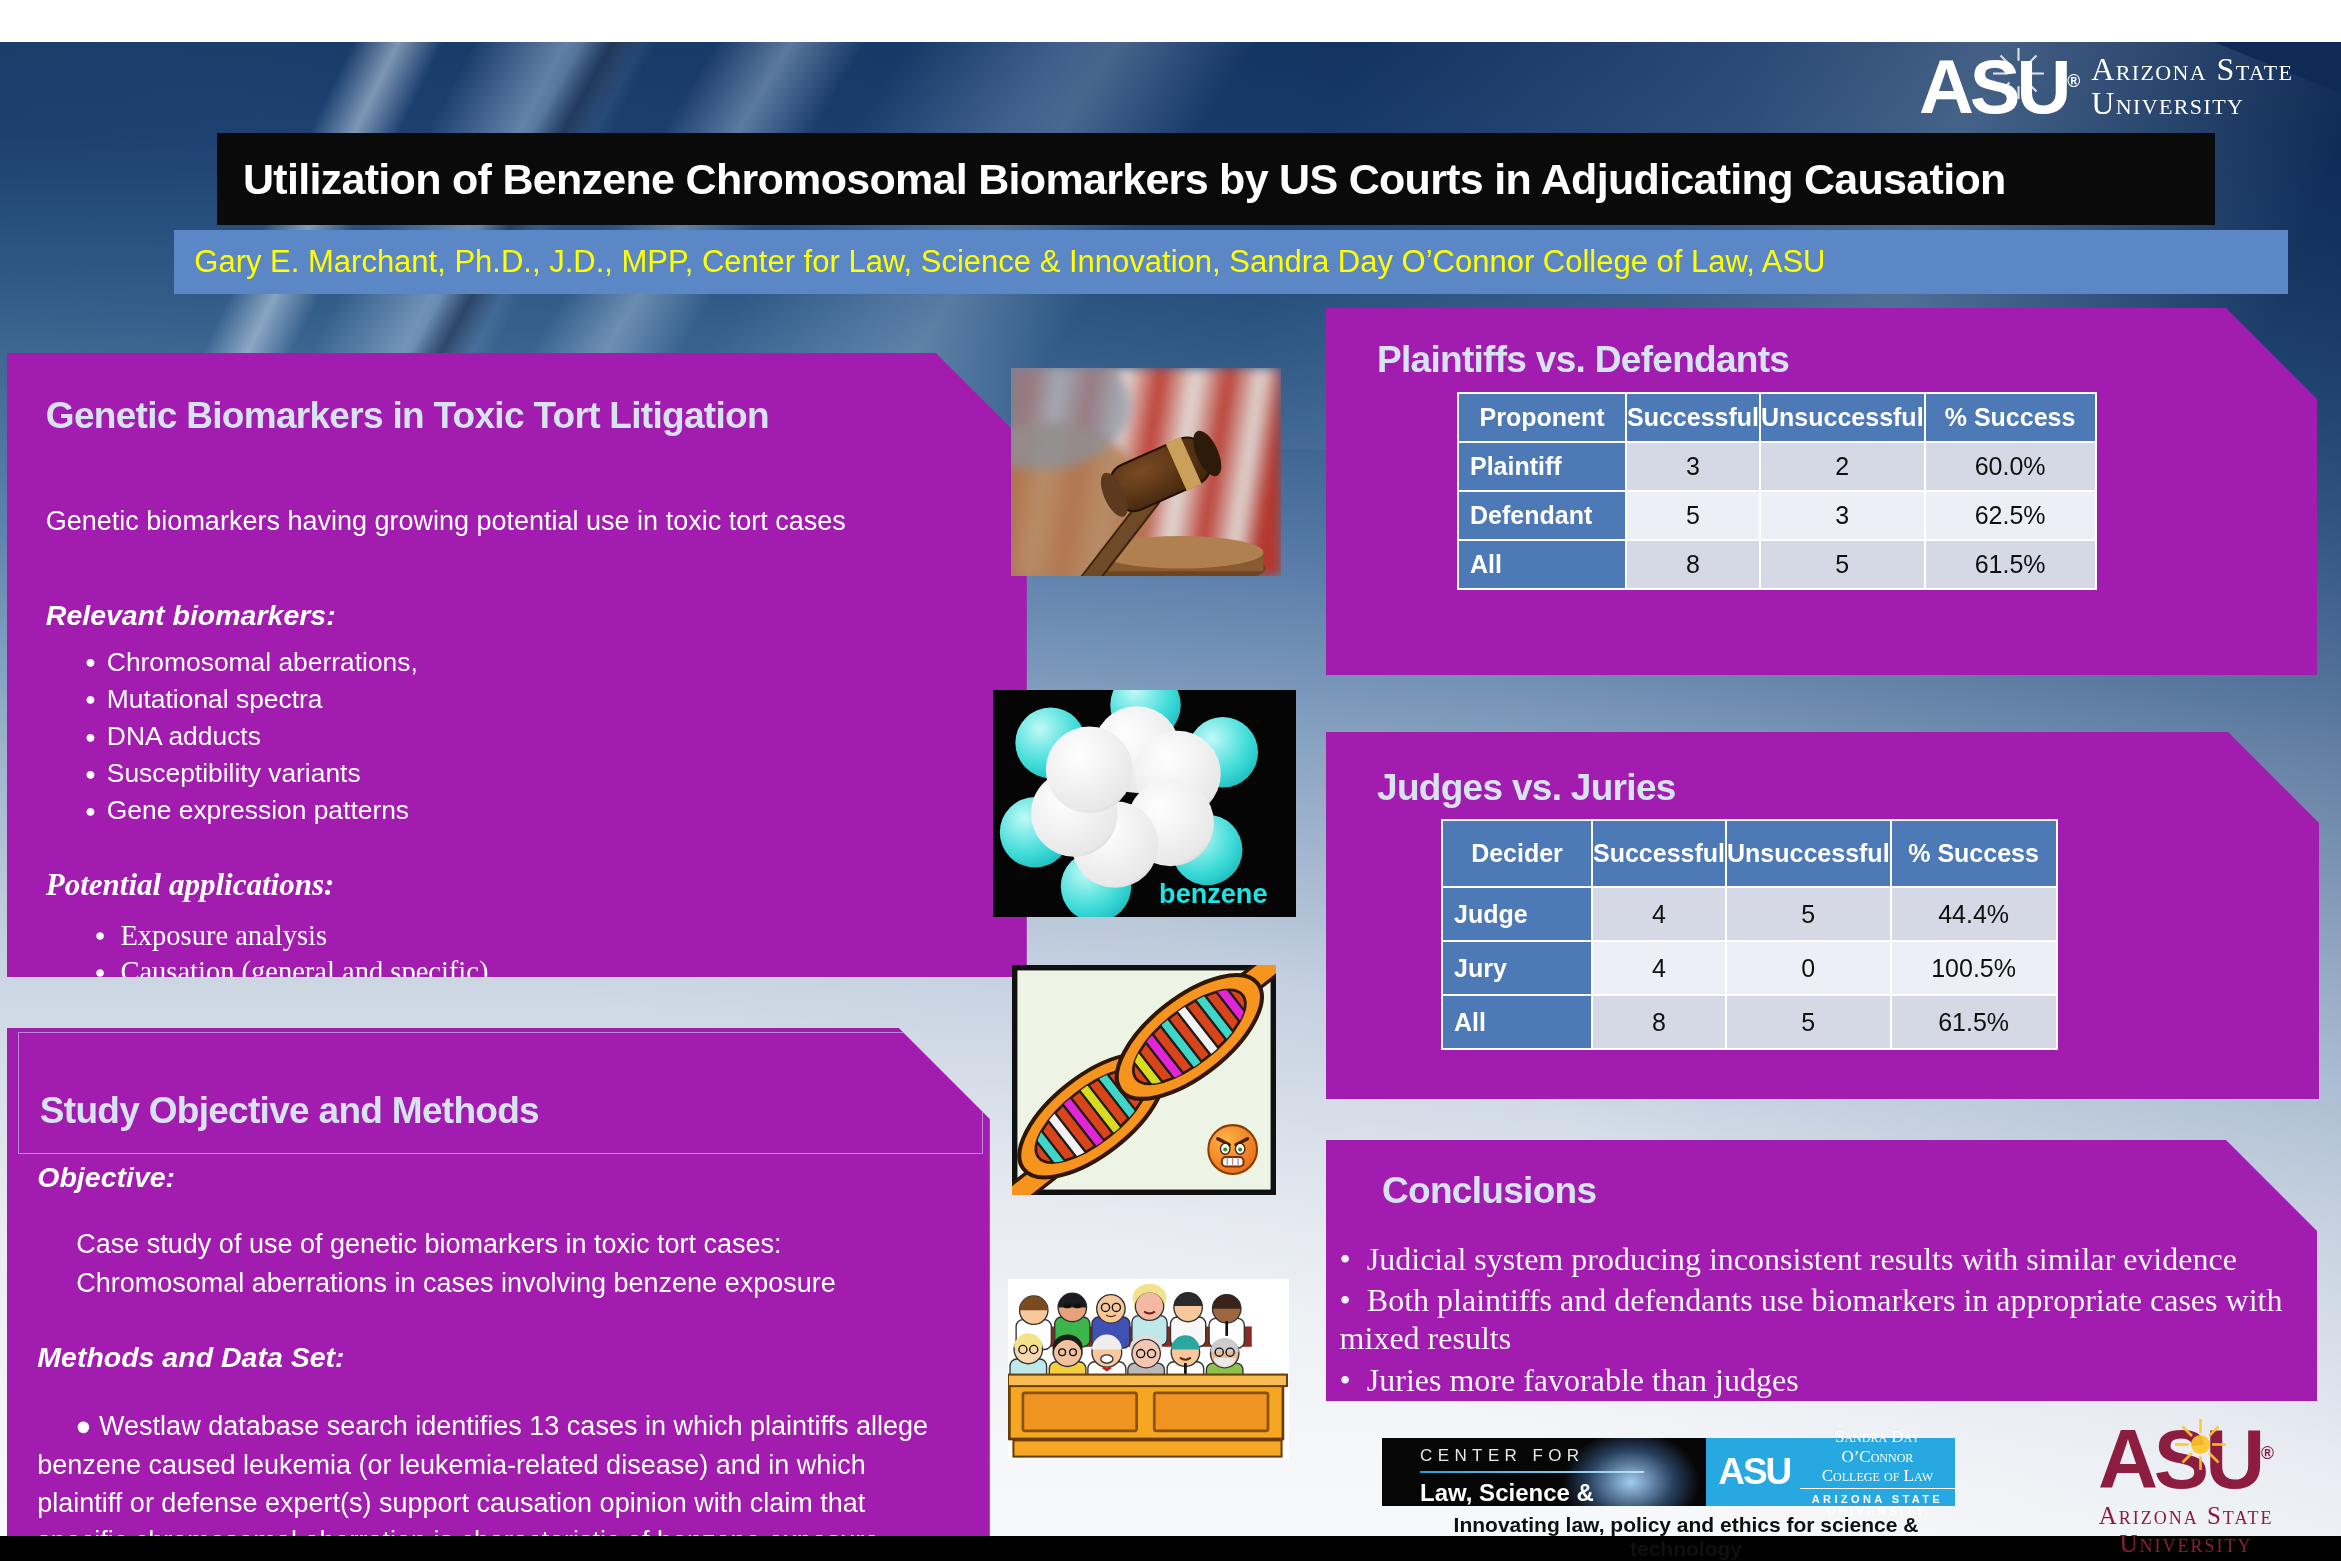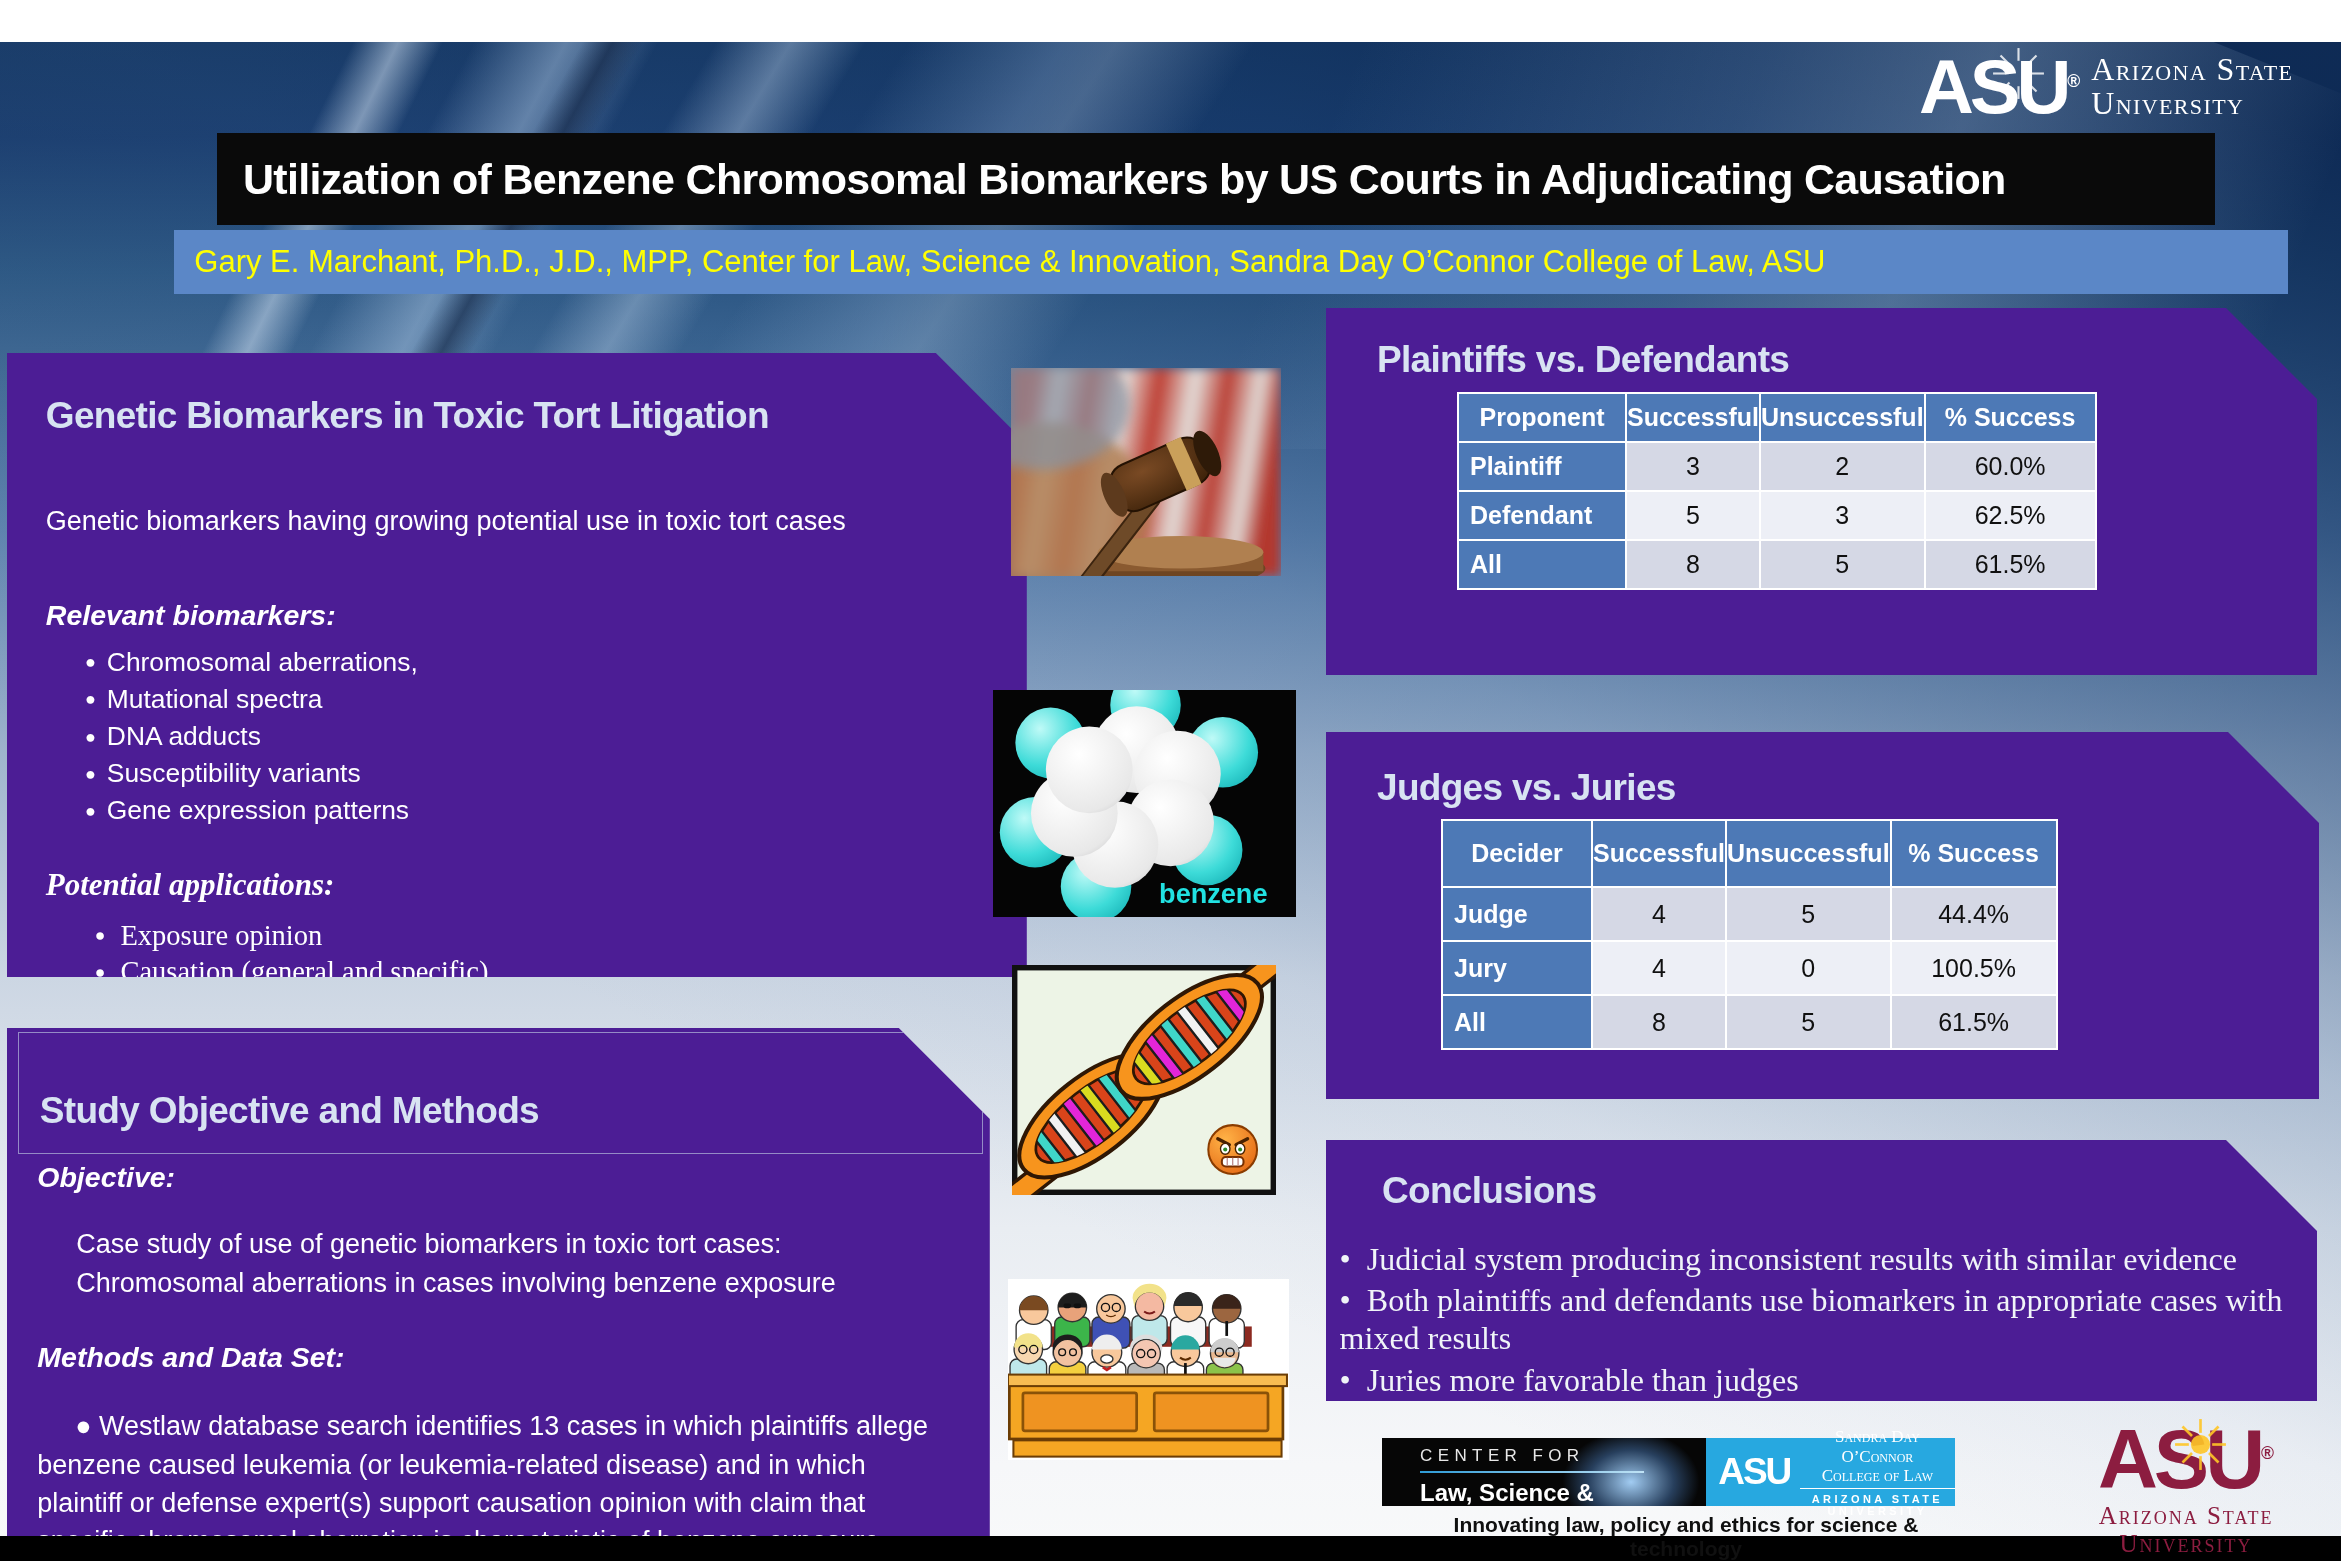--- a/index.html
+++ b/index.html
@@ -39,21 +39,21 @@
 
   .asu-top { position:absolute; left:1919px; top:45px; width:420px; height:83px;
     display:flex; align-items:center; color:#fff; }
   .asu-word { font-size:76px; font-weight:900; letter-spacing:-4.1px; line-height:1; position:relative; }
   .asu-word sup { font-size:17.6px; letter-spacing:0; }
   .asu-rays { position:absolute; left:73px; top:-1.4px; width:53px; height:53px; opacity:.9; }
   .asu-top-name { font-family:"Liberation Serif", serif; font-variant:small-caps; font-size:32px;
     line-height:1.04; letter-spacing:1.4px; margin-left:11px; }
 
   
-  .panel { position:absolute; background:#4c1d95; color:#fff; }
+  .panel { position:absolute; background:#a21caf; color:#fff; }
   .bevel { clip-path: polygon(0 0, calc(100% - 91px) 0, 100% 91px, 100% 100%, 0 100%); }
   .panel h2 { color:#d8e3f2; font-size:37px; font-weight:bold; letter-spacing:-0.7px; }
 
   .panel-a { left:6.8px; top:353px; width:1020px; height:624px; padding:42px 37px 0 39px; }
   .panel-a .intro { font-size:27px; margin-top:69px; }
   .label-bi { font-size:28.5px; font-weight:bold; font-style:italic; margin-top:62px; margin-bottom:15px; }
   ul.sans-list { list-style:none; }
   ul.sans-list li { font-size:26.4px; margin-bottom:6.1px; padding-left:39px; }
   ul.sans-list li::before { content:"●"; font-size:18.3px; margin-right:11px; position:relative; top:-2.7px; }
   .label-serif { font-family:"Liberation Serif", serif; font-size:31px; font-weight:bold; font-style:italic;
@@ -181,21 +181,21 @@
   <div class="label-bi">Relevant biomarkers:</div>
   <ul class="sans-list">
     <li>Chromosomal aberrations,</li>
     <li>Mutational spectra</li>
     <li>DNA adducts</li>
     <li>Susceptibility variants</li>
     <li>Gene expression patterns</li>
   </ul>
   <div class="label-serif">Potential applications:</div>
   <ul class="serif-list">
-    <li>Exposure opinion</li>
+    <li>Exposure analysis</li>
     <li>Causation (general and specific)</li>
     <li>Duty</li>
     <li>Damages</li>
     <li>Latent injury claims (increased risk, medical monitoring, fear of cancer)</li>
   </ul>
 </div>
 
 <div class="panel bevel panel-b">
   <div class="heading-frame"></div>
   <h2>Study Objective and Methods</h2>

